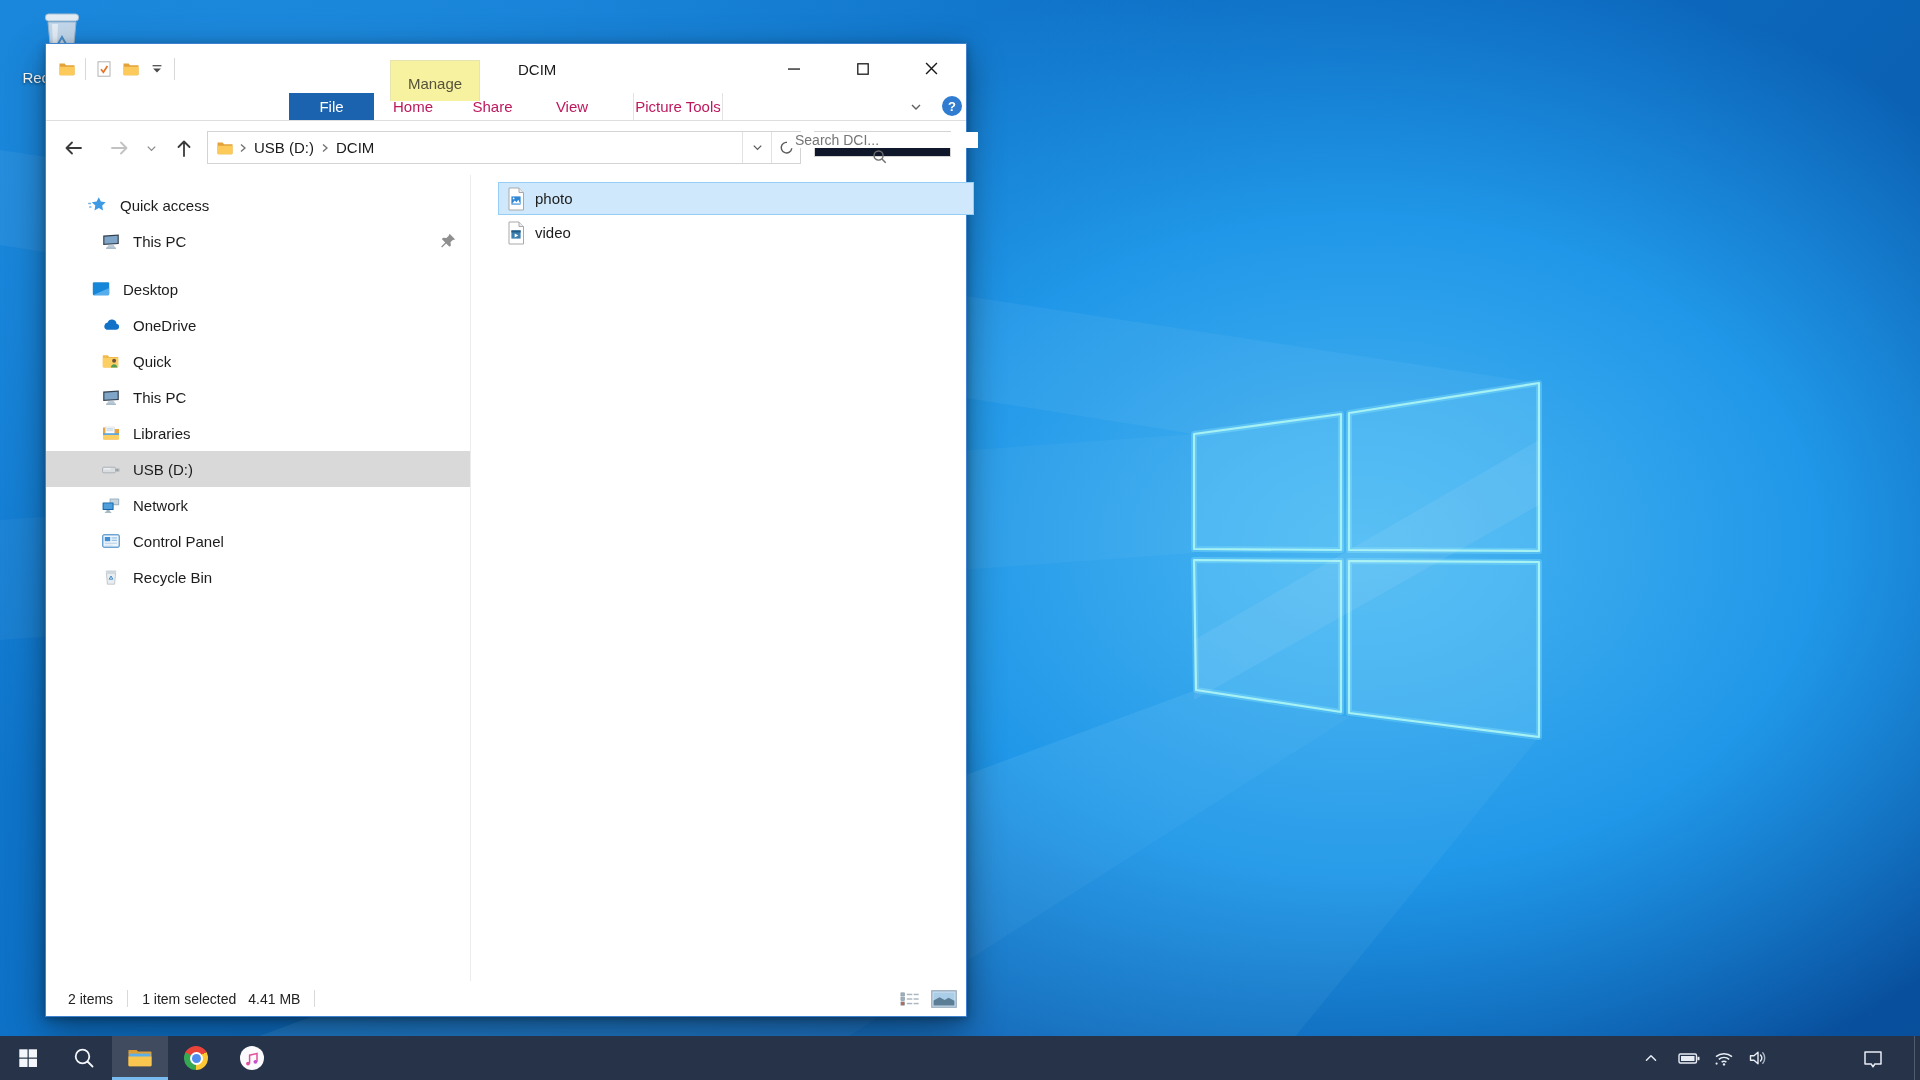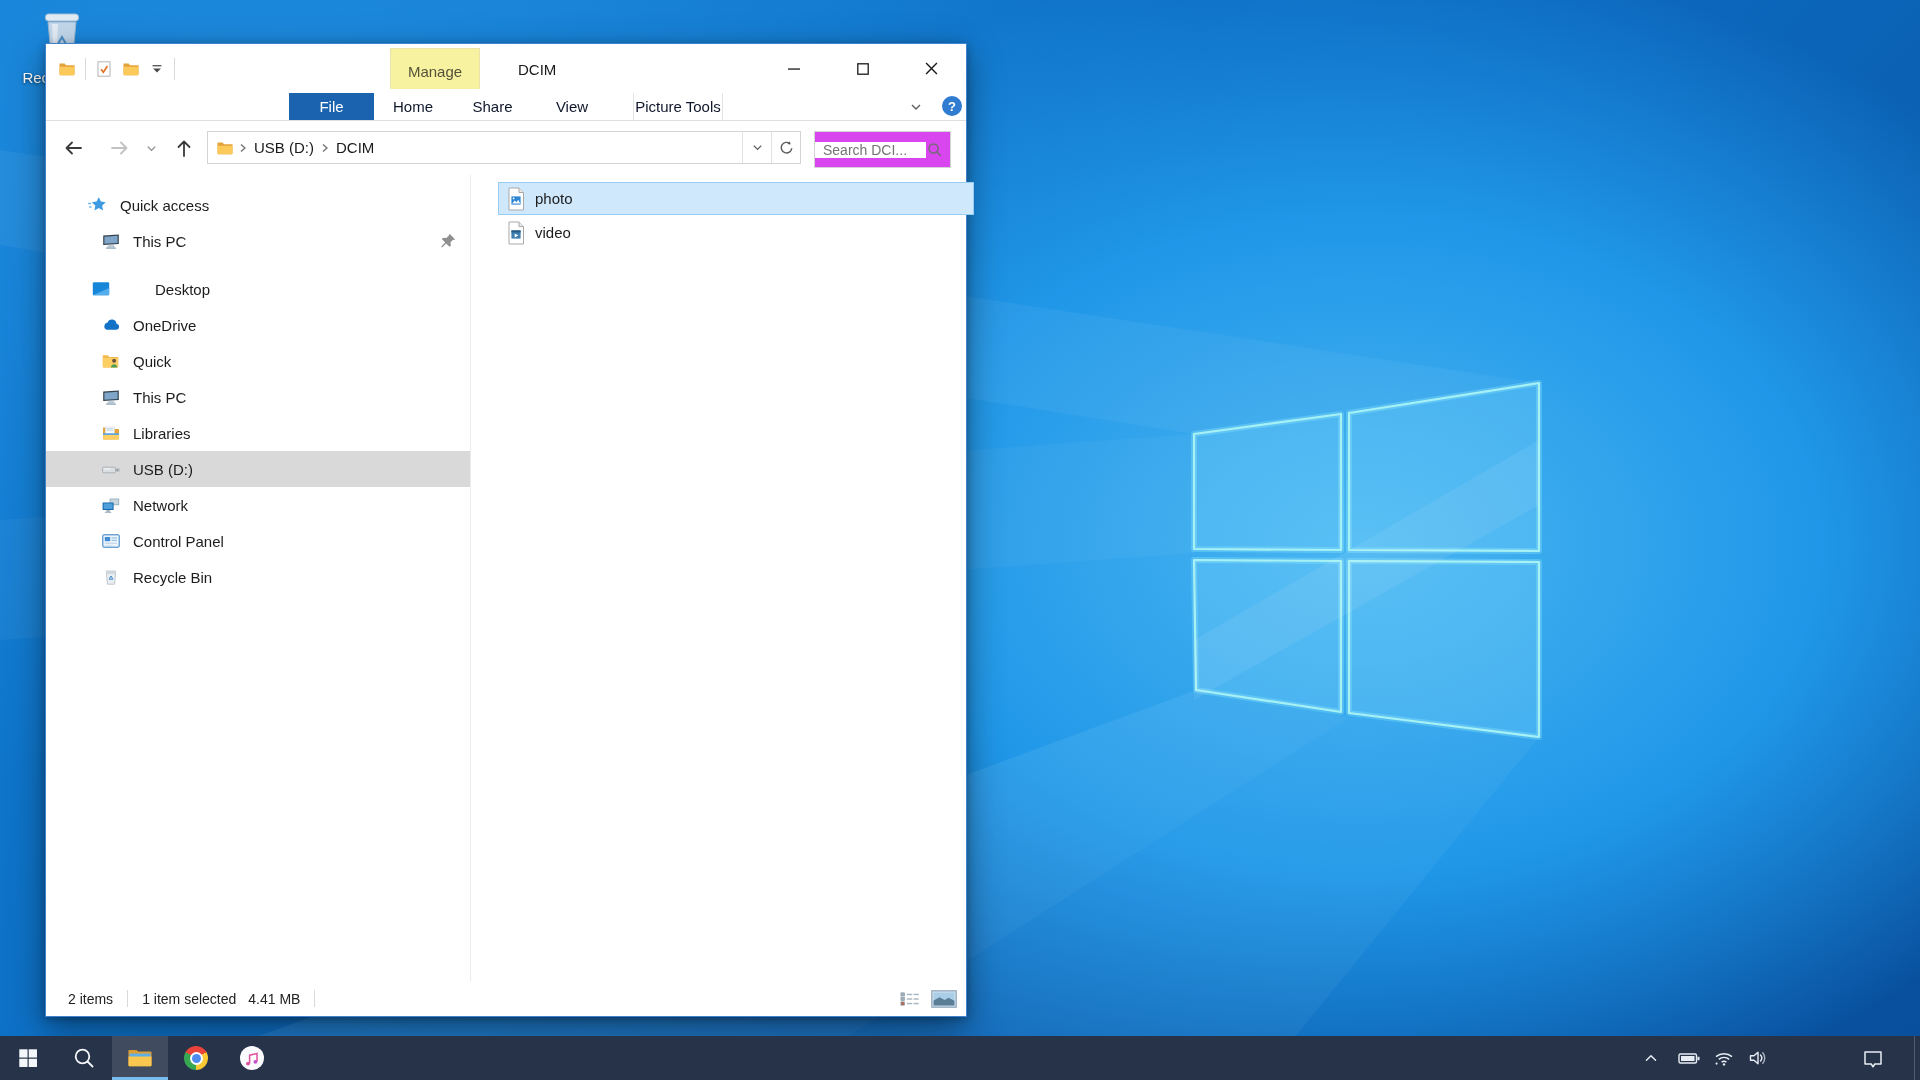--- a/index.html
+++ b/index.html
@@ -26,35 +26,35 @@
     background:#fff; border:1px solid #3e82d0; z-index:5;
     box-shadow:0 12px 34px rgba(0,0,0,.42), 0 2px 8px rgba(0,0,0,.28);
     display:flex; flex-direction:column; color:#1c1c1c; }
 
   
   .titlebar { height:49px; flex:none; position:relative; }
   .qat { position:absolute; left:12px; top:0; height:49px; display:flex;
     align-items:center; gap:9px; }
   .qat .sep { width:1px; height:22px; background:#d9d9d9; }
   .qat-btn { display:flex; align-items:center; justify-content:center; }
-  .manage-tab { position:absolute; left:344px; top:4px; width:90px; height:41px;
+  .manage-tab { position:absolute; left:344px; top:16px; width:90px; height:41px;
     background:#f7f2a0; border:1px solid #e9e4ae; border-bottom:none;
     display:flex; align-items:flex-end; justify-content:center;
     padding-bottom:9px; font-size:15px; color:#56523a; }
   .win-title { position:absolute; left:472px; top:0; height:49px;
     line-height:52px; font-size:15px; color:#1a1a1a; }
   .caption { position:absolute; right:0; top:0; height:49px; display:flex; }
   .cap-btn { width:69px; height:49px; display:flex; align-items:center;
     justify-content:center; }
 
   
   .tabrow { height:28px; flex:none; display:flex; align-items:stretch;
     border-bottom:1px solid #dedede; font-size:15px; position:relative;justify-content:center; }
   .tab { display:flex; align-items:center; justify-content:center;
-    color:#0f172a; }
+    color:#be185d; }
   .tab-file { width:85px; background:#1b63ae; color:#fff; }
   .tab-home { width:78px; } .tab-share { width:81px; } .tab-view { width:78px; }
   .tab-gap { width:22px; }
   .tab-context { width:90px; border-left:1px solid #e3e3e3;
     border-right:1px solid #e3e3e3; }
   .ribbon-collapse { position:absolute; left:858px; top:0; width:24px; height:27px;
     display:flex; align-items:center; justify-content:center; }
   .help-btn { position:absolute; left:896px; top:3px; width:20px; height:20px;
     border-radius:50%; background:#2f7cd0; color:#fff; font-size:13px;
     font-weight:bold; display:flex; align-items:center; justify-content:center; }
@@ -66,34 +66,34 @@
   .nav-back { left:15px; } .nav-fwd { left:62px; }
   .nav-recent { left:95px; width:20px; } .nav-up { left:126px; }
   .addressbox { position:absolute; left:161px; top:10px; width:594px; height:33px;
     border:1px solid #d4d4d4; background:#fff; display:flex; align-items:center; }
   .addressbox .foldico { margin-left:8px; display:flex; }
   .crumb { font-size:15px; color:#1a1a1a; padding:0 2px; }
   .crumb-chev { display:flex; margin:0 2px; }
   .addr-spacer { flex:1; }
   .addr-cell { width:29px; height:31px; border-left:1px solid #e2e2e2;
     display:flex; align-items:center; justify-content:center; }
-  .searchbox { position:absolute; left:768px; top:10px; width:137px; height:37px;
-    border:1px solid #d4d4d4; background:#d946ef; display:flex; align-items:center; }
+  .searchbox { position:absolute; left:768px; top:10px; width:137px; height:26px;
+    border:1px solid #d4d4d4; background:#0f172a; display:flex; align-items:center;flex-direction:column; }
   .searchbox input { flex:1; min-width:0; border:none; outline:none;
     font-family:"Liberation Sans", sans-serif; font-size:14px; color:#555;
     padding:0 2px 0 8px; }
   .searchbox input::placeholder { color:#757575; opacity:1; }
   .searchbox .mag { margin-right:7px; display:flex; }
 
   
   .main { flex:1; min-height:0; display:flex; }
   .sidebar { width:425px; flex:none; border-right:1px solid #ececec;
     padding-top:12px; }
   .side-item { height:36px; display:flex; align-items:center; font-size:15px; }
-  .ind-a { padding-left:42px; } .ind-b { padding-left:45px;gap:32px; }
+  .ind-a { padding-left:42px; } .ind-b { padding-left:45px; }
   .ind-c { padding-left:55px; }
   .side-item .sicon { width:20px; height:20px; margin-right:12px; flex:none;
     display:flex; align-items:center; justify-content:center; }
   .side-item.selected { background:#d9d9d9; }
   .side-gap { height:12px; }
   .pin { margin-left:auto; margin-right:13px; display:flex; }
 
   .filepane { flex:1; padding-top:7px; }
   .file-item { width:476px; height:33px; margin-left:27px; margin-bottom:1px;
     display:flex; align-items:center; border:1px solid transparent;

